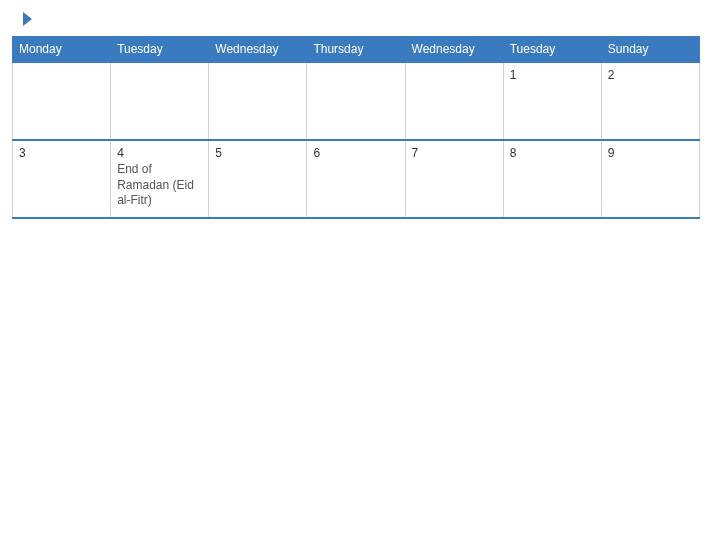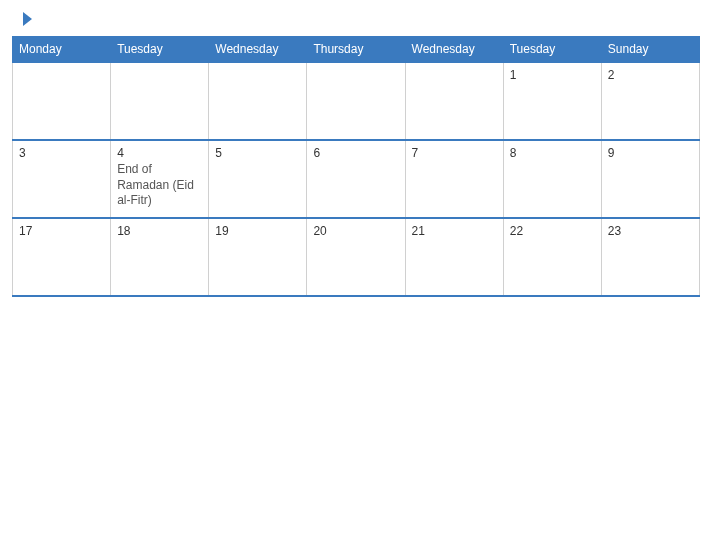--- a/index.html
+++ b/index.html
@@ -165,38 +165,15 @@
           <td>
             <span class="day-number">7</span>
           </td>
           <td>
             <span class="day-number">8</span>
           </td>
           <td>
             <span class="day-number">9</span>
           </td>
         </tr>
-        <tr>
-          <td>
-            <span class="day-number">17</span>
-          </td>
-          <td>
-            <span class="day-number">18</span>
-          </td>
-          <td>
-            <span class="day-number">19</span>
-          </td>
-          <td>
-            <span class="day-number">20</span>
-          </td>
-          <td>
-            <span class="day-number">21</span>
-          </td>
-          <td>
-            <span class="day-number">22</span>
-          </td>
-          <td>
-            <span class="day-number">23</span>
-          </td>
-        </tr>
       </tbody>
   </table>
 </div>
 
 </body></html>

